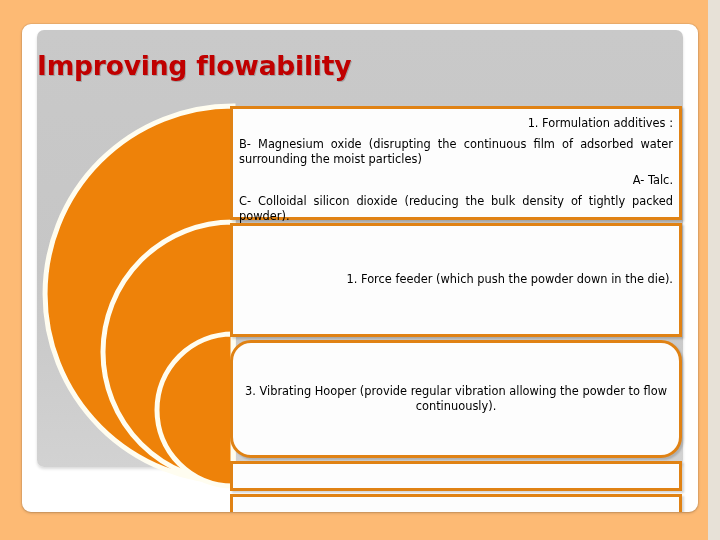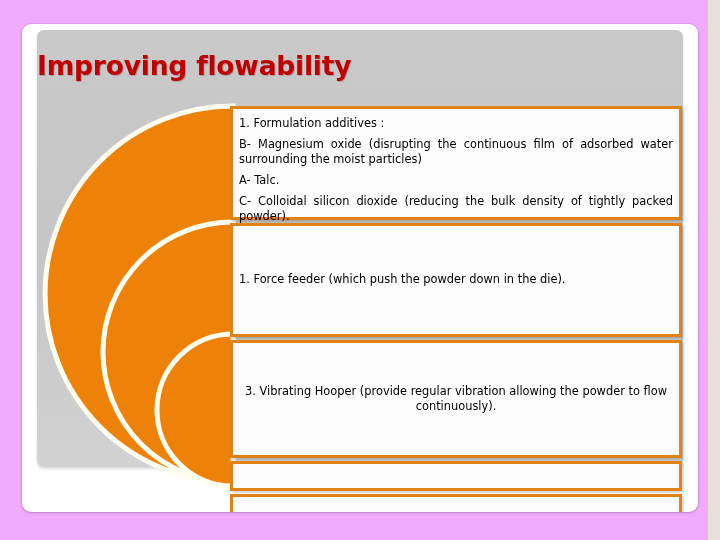--- a/index.html
+++ b/index.html
@@ -15,21 +15,21 @@
     font-family: "DejaVu Sans", sans-serif;
     -webkit-font-smoothing: none;
   }
 
   
   .slide-stage {
     position: absolute;
     left: 0; top: 0;
     width: 708px;
     height: 540px;
-    background: #f0abfc;
+    background: #fdba74;
   }
 
   .slide-card {
     position: absolute;
     left: 22px;
     top: 24px;
     width: 676px;
     height: 488px;
     background: #ffffff;
     border-radius: 9px;
@@ -84,25 +84,26 @@
     position: relative;
     box-sizing: border-box;
     background: #fdfdfd;
     border: 3px solid #e08214;
     margin-bottom: 3px;
     box-shadow: 2px 2px 2px rgba(0,0,0,0.17);
     display: flex;
     flex-direction: column;
     justify-content: center;
     padding: 12px 6px;
+    align-items: flex-end;
   }
 
   .tbox.b1 { height: 114px; justify-content: flex-start; padding-top: 7px; }
   .tbox.b2 { height: 114px; }
-  .tbox.b3 { height: 118px; }
+  .tbox.b3 { height: 118px; border-radius: 21px; }
   .tbox.b4 { height: 18px; }
   .tbox.b5 { height: 19px; }
 
   .line {
     font-size: 11.4px;
     color: #000000;
     line-height: 1.32;
     margin: 0 0 6px 0;
   }
   .line:last-child { margin-bottom: 11px; }

